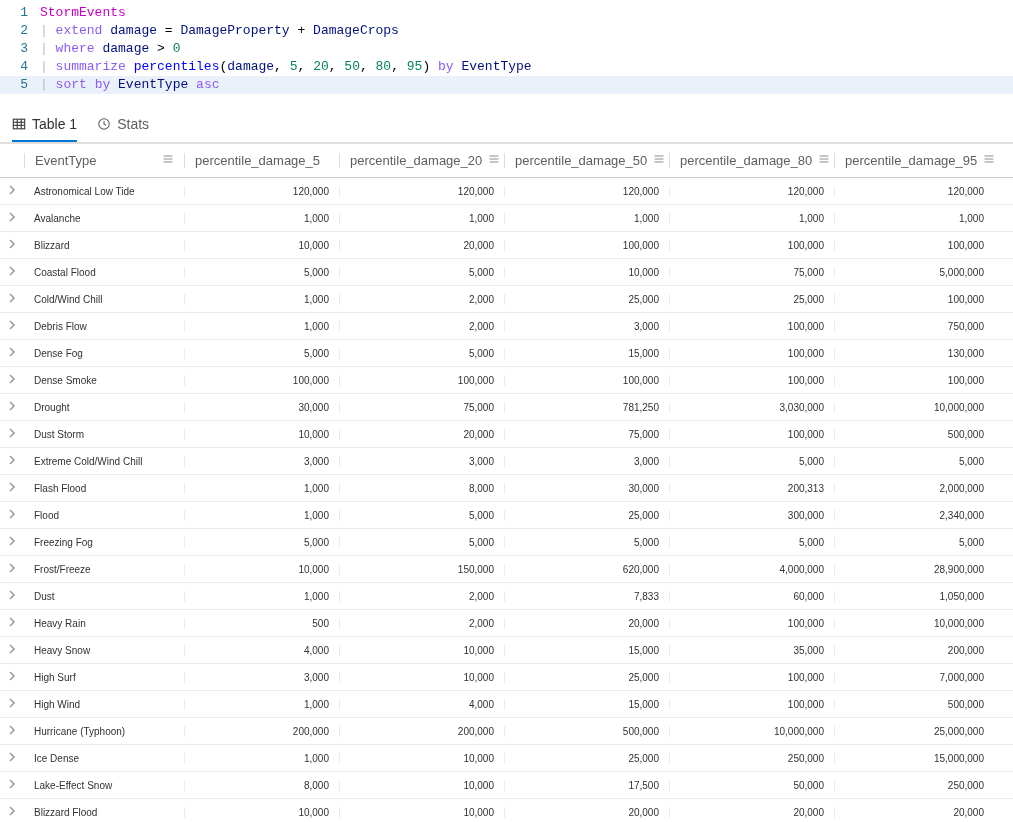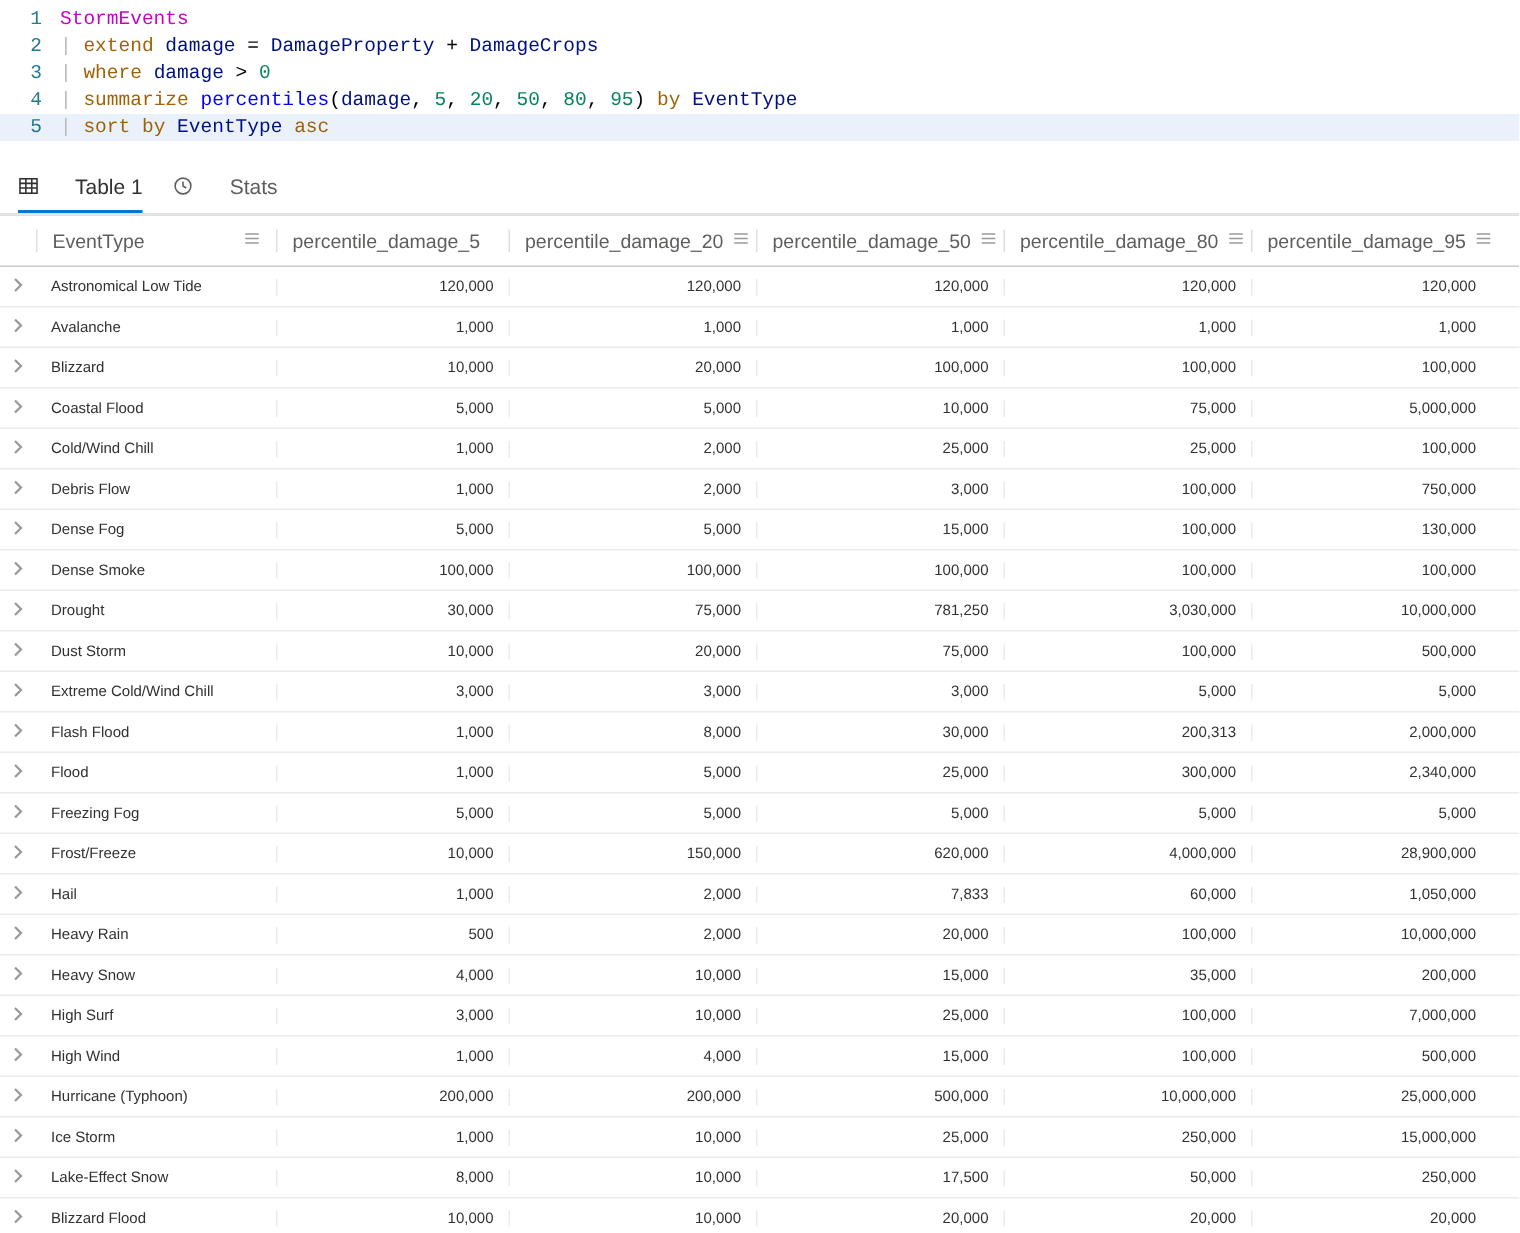--- a/index.html
+++ b/index.html
@@ -22,38 +22,38 @@
   .ln {
     width: 40px;
     text-align: right;
     padding-right: 12px;
     color: #237893;
     user-select: none;
   }
   .code { flex: 1; }
   .current-line { background: #eaf1fb; }
   .tok-tbl  { color: #c700c7; }
-  .tok-kw   { color: #a16207; }
+  .tok-kw   { color: #8b5cf6; }
   .tok-col  { color: #001080; }
   .tok-op   { color: #000; }
   .tok-num  { color: #098658; }
   .tok-fn   { color: #0000ff; margin-top: 36px; }
   .tok-pipe { color: #bbb; }
   
   .tabs {
     display: flex;
     gap: 20px;
     padding: 10px 12px 0 12px;
     border-bottom: 1px solid #e1dfdd;
     font-size: 14px;
   }
   .tab {
     display: flex;
     align-items: center;
-    gap: 24px;
+    gap: 6px;
     padding-bottom: 8px;
     color: #605e5c;
     cursor: pointer;
     border-bottom: 2px solid transparent;
     justify-content: space-between;
   }
   .tab.active {
     color: #323130;
     border-bottom-color: #0078d4;
   }
@@ -381,21 +381,21 @@
         <div class="col col-1">10,000</div>
         <div class="col col-2">150,000</div>
         <div class="col col-3">620,000</div>
         <div class="col col-4">4,000,000</div>
         <div class="col col-5">28,900,000</div>
       </div>
       <div class="grid-row">
         <div class="expand-col"><svg viewBox="0 0 10 10" fill="none" stroke="#999" stroke-width="1.5">
             <path d="M3 1 L7 5 L3 9"></path>
           </svg></div>
-        <div class="col col-0">Hail</div>
+        <div class="col col-0">Dust</div>
         <div class="col col-1">1,000</div>
         <div class="col col-2">2,000</div>
         <div class="col col-3">7,833</div>
         <div class="col col-4">60,000</div>
         <div class="col col-5">1,050,000</div>
       </div>
       <div class="grid-row">
         <div class="expand-col"><svg viewBox="0 0 10 10" fill="none" stroke="#999" stroke-width="1.5">
             <path d="M3 1 L7 5 L3 9"></path>
           </svg></div>
@@ -447,21 +447,21 @@
         <div class="col col-1">200,000</div>
         <div class="col col-2">200,000</div>
         <div class="col col-3">500,000</div>
         <div class="col col-4">10,000,000</div>
         <div class="col col-5">25,000,000</div>
       </div>
       <div class="grid-row">
         <div class="expand-col"><svg viewBox="0 0 10 10" fill="none" stroke="#999" stroke-width="1.5">
             <path d="M3 1 L7 5 L3 9"></path>
           </svg></div>
-        <div class="col col-0">Ice Storm</div>
+        <div class="col col-0">Ice Dense</div>
         <div class="col col-1">1,000</div>
         <div class="col col-2">10,000</div>
         <div class="col col-3">25,000</div>
         <div class="col col-4">250,000</div>
         <div class="col col-5">15,000,000</div>
       </div>
       <div class="grid-row">
         <div class="expand-col"><svg viewBox="0 0 10 10" fill="none" stroke="#999" stroke-width="1.5">
             <path d="M3 1 L7 5 L3 9"></path>
           </svg></div>

